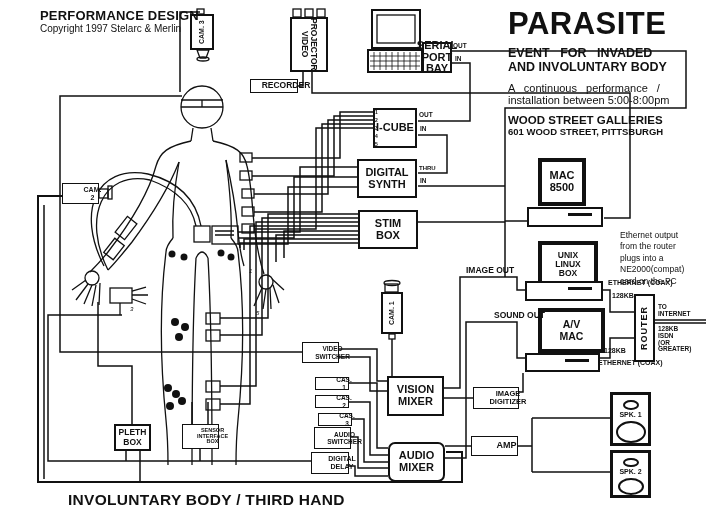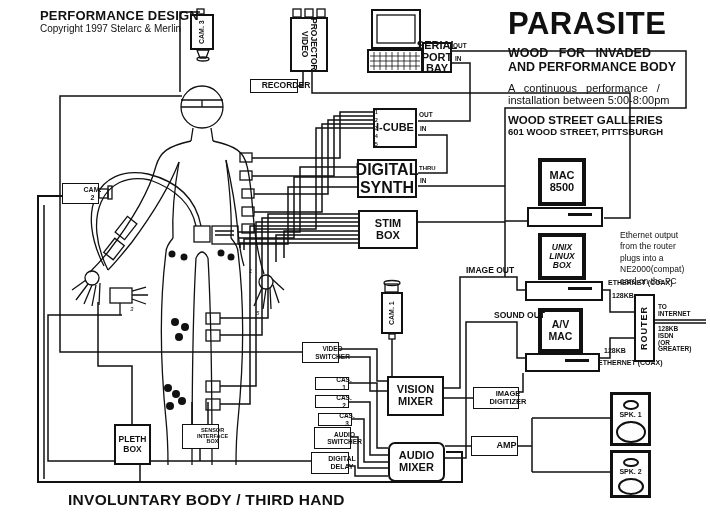--- a/index.html
+++ b/index.html
@@ -181,59 +181,59 @@
         <circle cx="182" cy="401" r="4"></circle>
         <circle cx="170" cy="406" r="4"></circle>
     </g>
   </svg>
 
   <div class="hdr-title">PERFORMANCE DESIGN</div>
   <div class="hdr-copy">Copyright 1997 Stelarc &amp; Merlin</div>
 
   <div class="tb" style="left:508px;top:6px;width:195px;">
     <div style="font-size:31px;font-weight:bold;letter-spacing:.5px;">PARASITE</div>
-    <div style="font-size:12.5px;font-weight:bold;word-spacing:7px;margin-top:4px;">WOOD FOR INVADED</div>
-    <div style="font-size:12.5px;font-weight:bold;">AND PERFORMANCE BODY</div>
+    <div style="font-size:12.5px;font-weight:bold;word-spacing:7px;margin-top:4px;">EVENT FOR INVADED</div>
+    <div style="font-size:12.5px;font-weight:bold;">AND INVOLUNTARY BODY</div>
     <div style="font-size:11px;word-spacing:6px;margin-top:8px;">A continuous performance /</div>
     <div style="font-size:11px;">installation between 5:00-8:00pm</div>
     <div style="font-size:11.5px;font-weight:bold;margin-top:8px;">WOOD STREET GALLERIES</div>
     <div style="font-size:9.5px;font-weight:bold;">601 WOOD STREET, PITTSBURGH</div>
   </div>
 
   <div class="box vtext180" style="left:190px;top:14px;width:24px;height:36px;font-size:7px;">CAM. 3</div>
   <div class="box vtext" style="left:290px;top:17px;width:38px;height:55px;font-size:8.5px;">VIDEO
 PROJECTOR</div>
   <div class="box thin" style="left:250px;top:79px;width:48px;height:14px;font-size:8.5px;">RECORDER</div>
   <div class="box" style="left:422px;top:42px;width:30px;height:31px;font-size:11px;">SERIAL
 PORT
 BAY</div>
   <div class="box" style="left:373px;top:108px;width:44px;height:40px;font-size:11px;">I-CUBE</div>
-  <div class="box" style="left:357px;top:159px;width:60px;height:39px;font-size:16px;">DIGITAL
+  <div class="box" style="left:357px;top:159px;width:60px;height:39px;font-size:11px;">DIGITAL
 SYNTH</div>
   <div class="box" style="left:358px;top:210px;width:60px;height:39px;font-size:11px;">STIM
 BOX</div>
 
   <div class="box monitor" style="left:538px;top:158px;width:48px;height:48px;">
     <div class="screen" style="font-size:11px;font-weight:bold;">MAC
 8500</div>
   </div>
   <div class="mbase" style="left:527px;top:207px;width:76px;height:20px;">
       <div class="slot"></div>
     </div>
 
-  <div class="box monitor" style="left:538px;top:233px;width:48px;height:47px;font-style:italic;">
+  <div class="box monitor" style="left:538px;top:241px;width:60px;height:47px;">
     <div class="screen" style="font-size:8.5px;font-weight:bold;">UNIX
 LINUX
 BOX</div>
   </div>
   <div class="mbase" style="left:525px;top:281px;width:78px;height:20px;">
       <div class="slot"></div>
     </div>
 
-  <div class="box monitor" style="left:538px;top:308px;width:45px;height:45px;">
+  <div class="box monitor" style="left:538px;top:308px;width:67px;height:45px;">
     <div class="screen" style="font-size:10.5px;font-weight:bold;">A/V
 MAC</div>
   </div>
   <div class="mbase" style="left:525px;top:353px;width:75px;height:19px;">
       <div class="slot"></div>
     </div>
 
   <div class="box vtext180" style="left:634px;top:294px;width:21px;height:68px;font-size:9px;letter-spacing:1px;">ROUTER</div>
 
   <div class="box vtext180" style="left:381px;top:292px;width:22px;height:42px;font-size:7px;">CAM. 1</div>
@@ -250,21 +250,21 @@
 DELAY</div>
 
   <div class="box" style="left:387px;top:376px;width:57px;height:40px;font-size:11px;">VISION
 MIXER</div>
   <div class="box" style="left:388px;top:442px;width:57px;height:40px;font-size:11px;border-radius:7px;">AUDIO
 MIXER</div>
   <div class="box thin" style="left:473px;top:387px;width:46px;height:22px;font-size:7.5px;">IMAGE
 DIGITIZER</div>
   <div class="box thin" style="left:471px;top:436px;width:47px;height:20px;font-size:9px;">AMP</div>
 
-  <div class="box" style="left:114px;top:424px;width:37px;height:41px;font-size:8.5px;">PLETH
+  <div class="box" style="left:114px;top:424px;width:37px;height:27px;font-size:8.5px;">PLETH
 BOX</div>
   <div class="box thin" style="left:182px;top:424px;width:37px;height:25px;font-size:5.5px;">SENSOR
 INTERFACE
 BOX</div>
 
   <div class="box speaker" style="left:610px;top:392px;width:41px;height:54px;">
     <div class="tweeter"></div>
     <div class="spklbl">SPK. 1</div>
     <div class="woofer"></div>
   </div>

